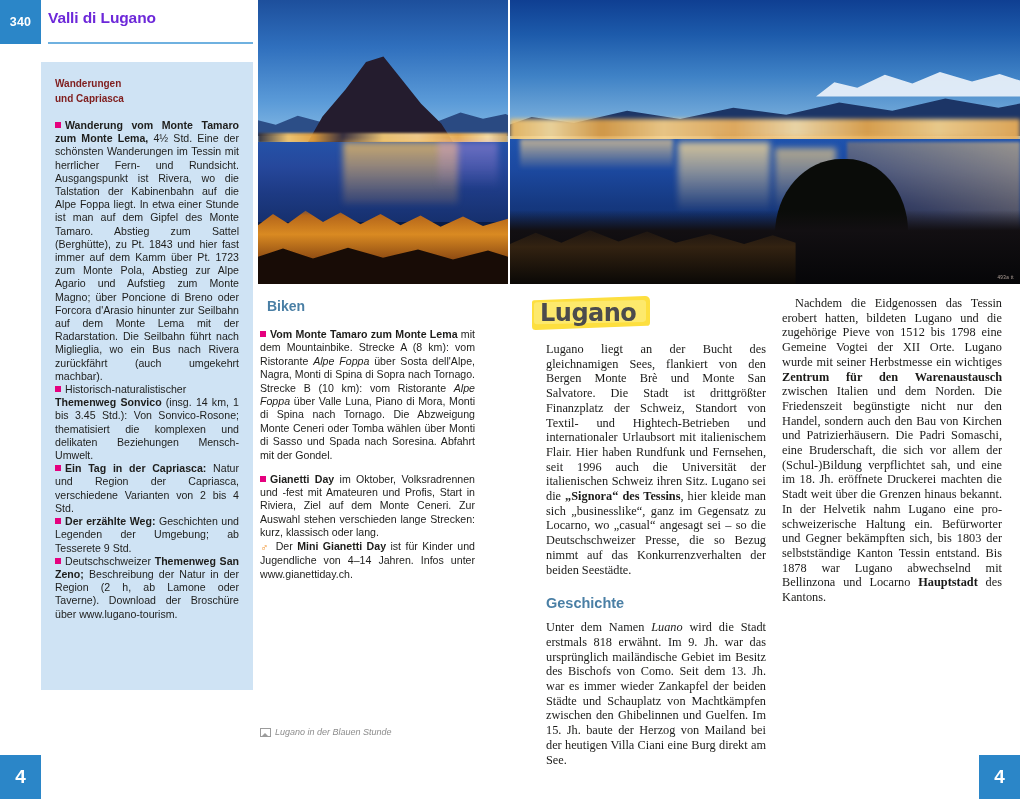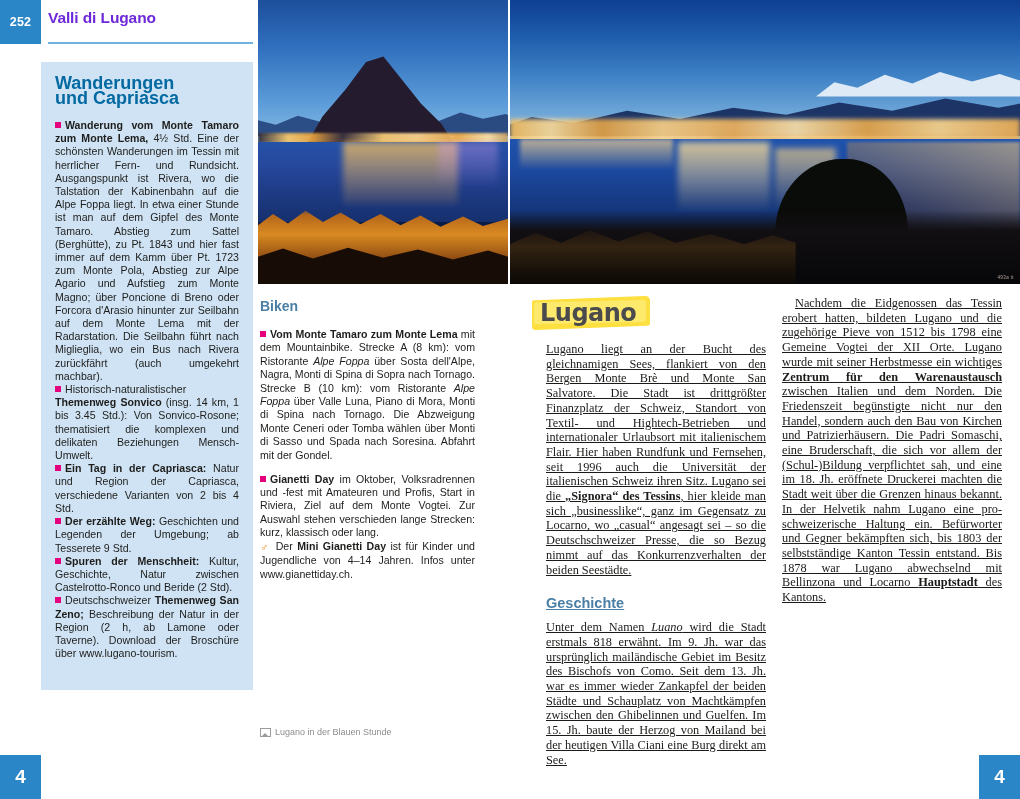--- a/index.html
+++ b/index.html
@@ -90,23 +90,23 @@
 
   
   #sidebar {
     position: absolute;
     left: 41px; top: 62px;
     width: 212px; height: 628px;
     background: #cfe3f4;
   }
   #sidebar-inner { padding: 14px 14px 0 14px; }
   #sidebar-title {
-    color: #0369a1;
-    font-weight: bold;
-    font-size: 18px;
+    color: #7f1d1d;
+    font-weight: bold;
+    font-size: 10px;
     line-height: 15px;
     margin-bottom: 13px;
   }
   .sb-para {
     font-size: 10.6px;
     line-height: 13.2px;
     color: #1d1d1b;
     text-align: justify;
     margin: 0 0 0 0;
     font-family: Liberation Sans, sans-serif;
@@ -124,20 +124,21 @@
   #col-biken {
     position: absolute;
     left: 260px; top: 298px;
     width: 215px;
   }
   .sec-head {
     color: #4a7fa5;
     font-weight: bold;
     font-size: 14px;
     margin-bottom: 14px;
+    margin-left: 7px;
   }
   .bk-para {
     font-size: 10.6px;
     line-height: 13.4px;
     color: #1d1d1b;
     text-align: justify;
     font-family: "Liberation Sans", sans-serif;
   }
   .i { font-style: italic; }
   .kid-icon {
@@ -152,20 +153,21 @@
   
   #photo-caption {
     position: absolute;
     left: 260px; top: 727px;
     width: 215px;
     font-size: 9px;
     color: #8d8d8d;
     display: flex;
     align-items: center;
     gap: 4px;
+    font-style: italic;
   }
   .cap-icon {
     display: inline-block;
     width: 9px; height: 7px;
     border: 1px solid #9b9b9b;
     position: relative;
   }
   .cap-icon::after {
     content: "";
     position: absolute;
@@ -188,30 +190,28 @@
     width: 220px;
   }
   .body-p {
     font-family: "Liberation Serif", serif;
     font-size: 12.3px;
     line-height: 14.7px;
     color: #1a1a18;
     text-align: justify;
     margin: 0;
     hyphens: manual;
-    text-decoration: underline;
   }
   .indent { text-indent: 13px; }
   .serif-head {
     color: #4a7fa5;
     font-family: "Liberation Sans", sans-serif;
     font-weight: bold;
     font-size: 14.5px;
     margin: 18px 0 9px 0;
-    text-decoration: underline;
   }
 
   
   #lugano-title-wrap {
     position: absolute;
     left: 532px; top: 294px;
     width: 225px; height: 40px;
   }
   #lugano-swash {
     position: absolute;
@@ -255,21 +255,21 @@
     align-items: center;
     justify-content: center;
   }
   #footer-left  { left: 0; }
   #footer-right { right: 0; }
 </style>
 </head>
 <body>
 
 <div id="page-header">
-  <div id="folio-box">252</div>
+  <div id="folio-box">340</div>
   <div id="running-head">Valli di Lugano</div>
   <div id="head-rule"></div>
 </div>
 
 <div id="photo">
 
   <div class="photo-half" id="photo-left">
     <div class="sky" style="height:58%"></div>
 
     <div class="ridge" style="left:-5%;top:36%;width:55%;height:12%;background:#2c4e87;
@@ -353,37 +353,34 @@
     <p class="sb-para">
       <span class="sq"></span><span>Historisch-naturalistischer </span><span class="b">Themenweg Sonvico</span><span> (insg. 14 km, 1 bis 3.45 Std.): Von Sonvico-Rosone; thematisiert die komplexen und delikaten Beziehungen Mensch-Umwelt.</span>
     </p>
     <p class="sb-para">
       <span class="sq"></span><span class="b">Ein Tag in der Capriasca:</span><span> Natur und Region der Capriasca, verschiedene Varianten von 2 bis 4 Std.</span>
     </p>
     <p class="sb-para">
       <span class="sq"></span><span class="b">Der erzählte Weg:</span><span> Geschichten und Legenden der Umgebung; ab Tesserete 9 Std.</span>
     </p>
     <p class="sb-para">
-      <span class="sq"></span><span class="b">Spuren der Menschheit:</span><span> Kultur, Geschichte,  Natur zwischen Castelrotto-Ronco und Beride (2 Std).</span>
-    </p>
-    <p class="sb-para">
       <span class="sq"></span><span>Deutschschweizer </span><span class="b">Themenweg San Zeno;</span><span> Beschreibung der Natur in der Region (2 h, ab Lamone oder Taverne). Download der Broschüre über www.lugano-tourism.</span>
     </p>
   </div>
 </div>
 
 <div id="col-biken">
   <div class="sec-head">Biken</div>
 
   <p class="bk-para">
     <span class="sq"></span><span class="b">Vom Monte Tamaro zum Monte Lema</span><span> mit dem Mountainbike. Strecke A (8 km): vom Ristorante </span><span class="i">Alpe Foppa</span><span> über Sosta dell'Alpe, Nagra, Monti di Spina di Sopra nach Tornago. Strecke B (10 km): vom Ristorante </span><span class="i">Alpe Foppa</span><span> über Valle Luna, Piano di Mora, Monti di Spina nach Tornago. Die Abzweigung Monte Ceneri oder Tomba wählen über Monti di Sasso und Spada nach Soresina. Abfahrt mit der Gondel.</span>
   </p>
 
   <p class="bk-para">
-    <span class="sq"></span><span class="b">Gianetti Day</span><span> im Oktober, Volksradrennen und -fest mit Amateuren und Profis, Start in Riviera, Ziel auf dem Monte Vogtei. Zur Auswahl stehen verschieden lange Strecken: kurz, klassisch oder lang.</span><br>
+    <span class="sq"></span><span class="b">Gianetti Day</span><span> im Oktober, Volksradrennen und -fest mit Amateuren und Profis, Start in Riviera, Ziel auf dem Monte Ceneri. Zur Auswahl stehen verschieden lange Strecken: kurz, klassisch oder lang.</span><br>
     <span class="kid-icon">♂</span><span> Der </span><span class="b">Mini Gianetti Day</span><span> ist für Kinder und Jugendliche von 4–14 Jahren. Infos unter www.gianettiday.ch.</span>
   </p>
 </div>
 
 <div id="photo-caption">
   <span class="cap-icon"></span>
   <span>Lugano in der Blauen Stunde</span>
 </div>
 
 <div id="lugano-title-wrap">

